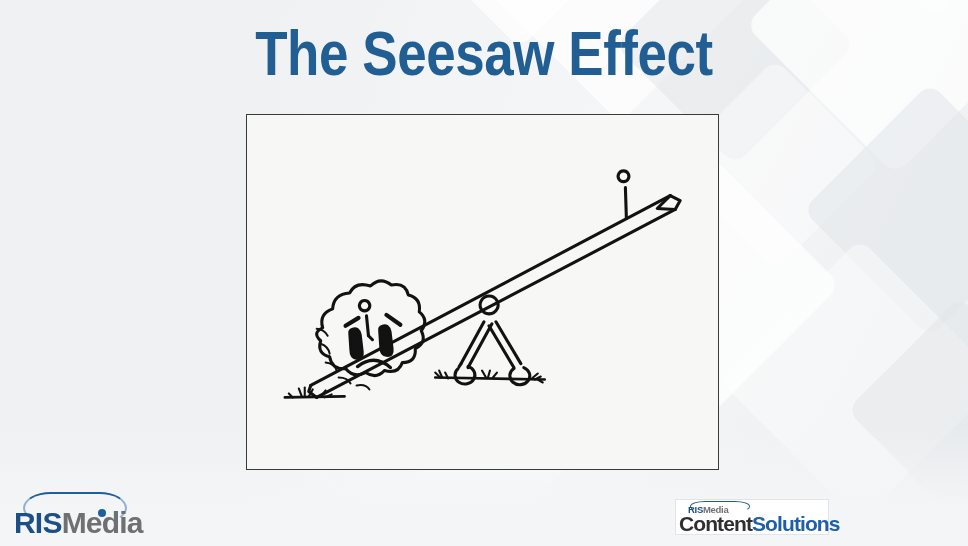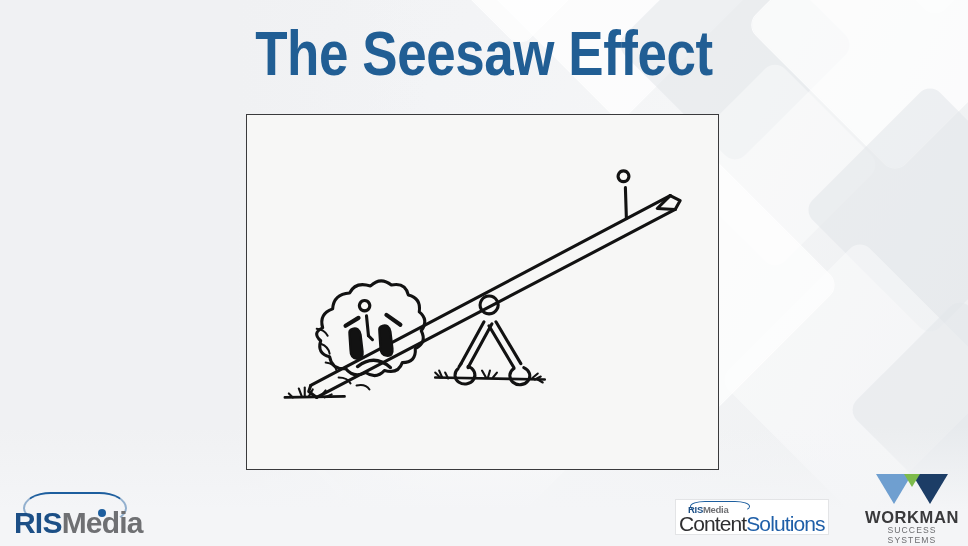--- a/index.html
+++ b/index.html
@@ -164,21 +164,21 @@
     font-weight: bold;
     letter-spacing: -0.3px;
     white-space: nowrap;
   }
   #contentsolutions-logo .mini .r1 { color: #1c4f86; }
   #contentsolutions-logo .mini .m1 { color: #6f7073; }
   #contentsolutions-logo .main {
     position: absolute;
     left: 3px; top: 12px;
     font-size: 21px;
-    font-weight: normal;
+    font-weight: bold;
     letter-spacing: -0.9px;
     white-space: nowrap;
   }
   #contentsolutions-logo .main .c2 { color: #2f2f31; }
   #contentsolutions-logo .main .s2 { color: #1f5fa8; }
 
   
   #workman-logo {
     position: absolute;
     left: 862px;
@@ -338,23 +338,14 @@
       <div class="arc2"></div>
       <div class="txt">
         <span class="r1">RIS</span><span class="m1">Media</span>
       </div>
     </div>
     <div class="main">
       <span class="c2">Content</span><span class="s2">Solutions</span>
     </div>
   </div>
 
-  <div id="workman-logo">
-    <svg class="mark" viewBox="0 0 72 34">
-      <polygon points="0,0 36,0 18,30" fill="#6f9fd0"></polygon>
-      <polygon points="36,0 72,0 54,30" fill="#1c3d66"></polygon>
-      <polygon points="28,0 44,0 36,13" fill="#7dbb4b"></polygon>
-    </svg>
-    <div class="name">WORKMAN</div>
-    <div class="sub">SUCCESS SYSTEMS</div>
-  </div>
 
 </div>
 
 </body></html>

